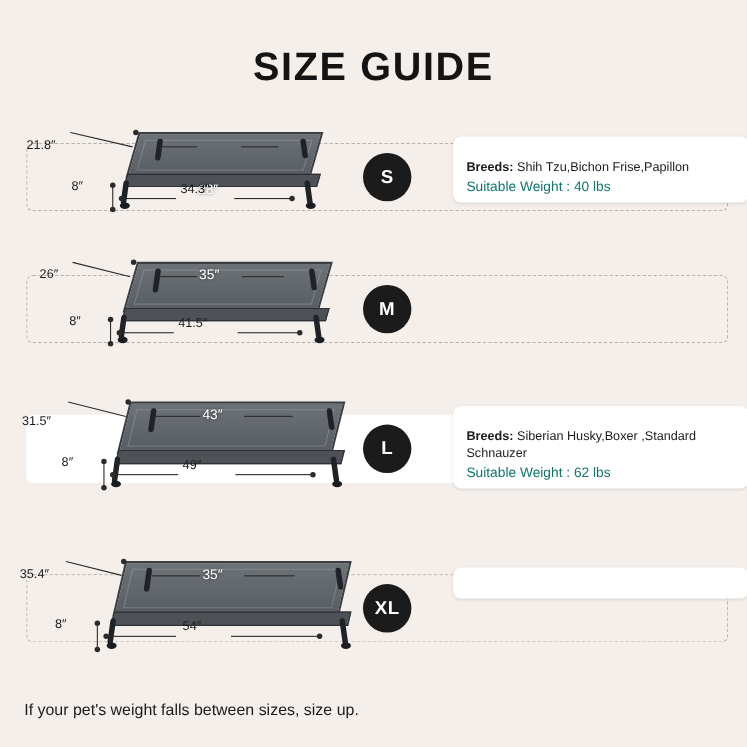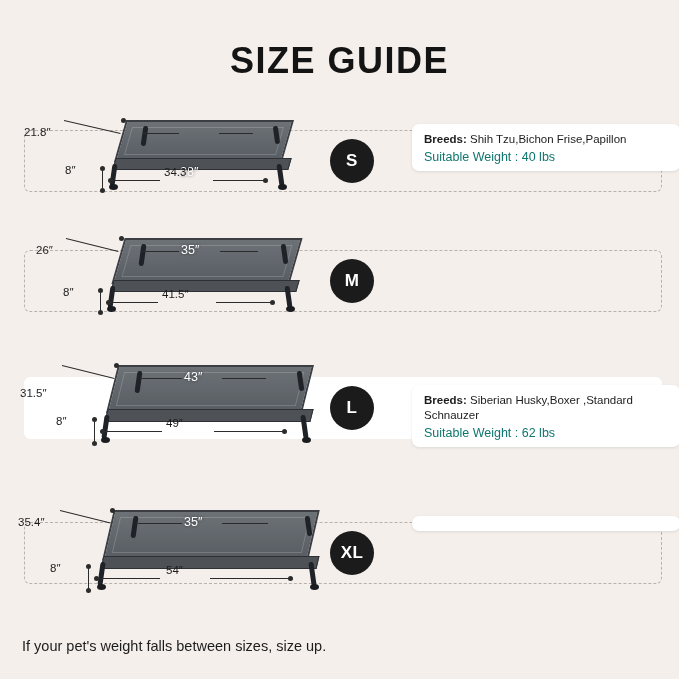--- a/index.html
+++ b/index.html
@@ -139,21 +139,21 @@
 
   
   .card {
     position: absolute;
     top: 14px;
     left: 394px;
     width: 268px;
     background: #ffffff;
     border-radius: 7px;
     box-shadow: 0 1px 3px rgba(0,0,0,0.10);
-    padding: 8px 12px 7px 12px;
+    padding: 21px 12px 7px 12px;
     box-sizing: border-box;
   }
   .card .breeds {
     font-size: 11.5px;
     line-height: 15px;
     color: #1c1c1c;
   }
   .card .breeds b {
     font-weight: bold;
   }
@@ -270,40 +270,40 @@
       <div class="leg" style="left:25px; top:60px; height:24px; transform: rotate(8deg);"></div>
       <div class="leg" style="left:58px; top:16px; height:22px; transform: rotate(8deg);"></div>
       <div class="leg" style="left:224px; top:60px; height:24px; transform: rotate(-8deg);"></div>
       <div class="leg" style="left:220px; top:16px; height:20px; transform: rotate(-8deg);"></div>
       <div class="foot" style="left:23px; top:82px;"></div>
       <div class="foot" style="left:224px; top:82px;"></div>
     </div>
 
     <div class="dot" style="left:96px; top:8px;"></div>
     <div class="dimline" style="left:44px; top:10px; width:54px; height:1px; transform: rotate(14deg); transform-origin:left center;"></div>
-    <div class="dim" style="left:2px; top:32px;">31.5″</div>
+    <div class="dim" style="left:2px; top:22px;">31.5″</div>
 
     <div class="dim dim-top" style="left:166px; top:15px;">43″</div>
     <div class="dimline" style="left:122px; top:23px; width:42px; height:1px;"></div>
     <div class="dimline" style="left:204px; top:23px; width:44px; height:1px;"></div>
 
     <div class="dim" style="left:38px; top:60px;">8″</div>
     <div class="dimline" style="left:76px; top:66px; width:1px; height:22px;"></div>
     <div class="dot" style="left:74px; top:62px;"></div>
     <div class="dot" style="left:74px; top:86px;"></div>
 
     <div class="dim" style="left:148px; top:62px;">49″</div>
     <div class="dimline" style="left:84px; top:76px; width:60px; height:1px;"></div>
     <div class="dimline" style="left:196px; top:76px; width:70px; height:1px;"></div>
     <div class="dot" style="left:82px; top:74px;"></div>
     <div class="dot" style="left:264px; top:74px;"></div>
 
     <div class="badge" style="left:312px;">L</div>
 
-    <div class="card" style="top:30px;">
+    <div class="card" style="top:14px;">
       <div class="breeds">
         <b>Breeds:</b>
         <span>Siberian Husky,Boxer ,Standard Schnauzer</span>
       </div>
       <div class="weight">Suitable Weight : 62 lbs</div>
     </div>
   </div>
 
   <div class="row" style="top:500px;">
     <div class="row-bg"></div>

